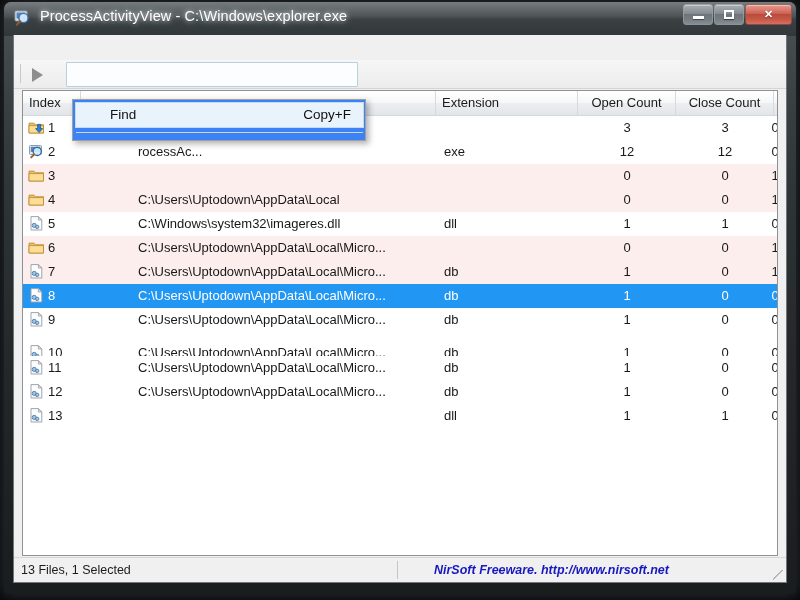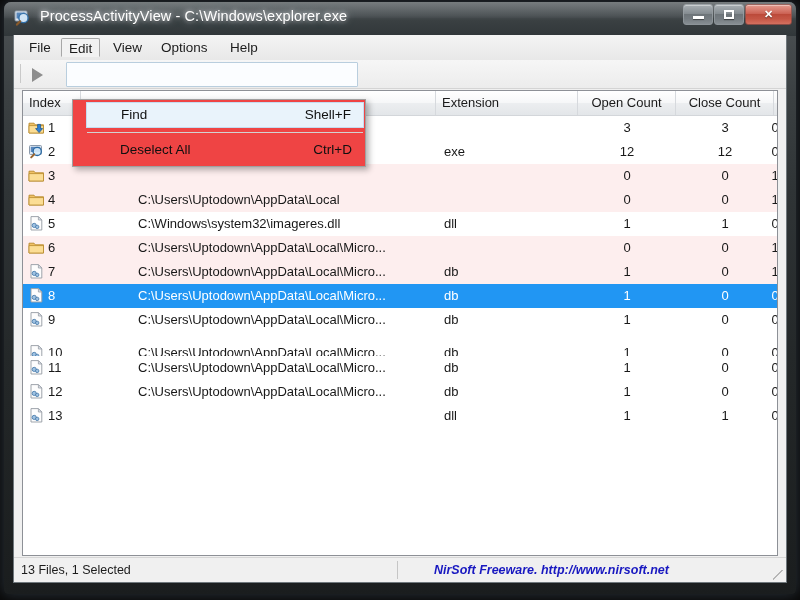--- a/index.html
+++ b/index.html
@@ -348,24 +348,24 @@
     background:
       linear-gradient(135deg, transparent 45%, #b6b6b6 45%, #b6b6b6 55%, transparent 55%);
   }
 
   
   #editmenu {
     position: absolute;
     left: 58px;
     top: 64px;
     width: 294px;
-    background: #ef4444;
+    background: #3b82f6;
     border: 1px solid #a0a0a0;
     box-shadow: 3px 3px 6px rgba(0,0,0,0.30);
-    padding: 2px 0 3px 12px;
+    padding: 2px 0 3px 1px;
     box-sizing: border-box;
     z-index: 50;
   }
   .mi {
     position: relative;
     height: 26px;
     line-height: 26px;
     margin: 0 1px;
     box-sizing: border-box;
   }
@@ -428,37 +428,20 @@
             </span>
         </div>
         <div class="winbtn close">
           <span class="glyph close-glyph">✕</span>
         </div>
       </div>
     </div>
 
     <div id="client">
 
-      <div id="menubar">
-        <div class="menu-item" style="left:8px;">
-          <span>File</span>
-        </div>
-        <div class="menu-item open" style="left:47px;">
-          <span>Edit</span>
-        </div>
-        <div class="menu-item" style="left:92px;">
-          <span>View</span>
-        </div>
-        <div class="menu-item" style="left:140px;">
-          <span>Options</span>
-        </div>
-        <div class="menu-item" style="left:209px;">
-          <span>Help</span>
-        </div>
-      </div>
 
       <div id="toolbar">
         <div class="tb-sep"></div>
         <div class="tb-play"></div>
         <div class="tb-box"></div>
       </div>
 
       <div id="listview">
         <div id="header-row">
           <div class="hcell" style="left:0px;width:58px;">
@@ -668,25 +651,20 @@
         <span id="status-left">13 Files, 1 Selected</span>
         <div id="status-div"></div>
         <span id="status-right">NirSoft Freeware.  http://www.nirsoft.net</span>
         <div id="resize-grip"></div>
       </div>
 
       <div id="editmenu">
           <div class="mi hl">
             <span class="mi-gutter"></span>
             <span class="mi-label">Find</span>
-            <span class="mi-accel">Shell+F</span>
+            <span class="mi-accel">Copy+F</span>
           </div>
           <div class="mi-sep"></div>
-          <div class="mi">
-            <span class="mi-gutter"></span>
-            <span class="mi-label">Deselect All</span>
-            <span class="mi-accel">Ctrl+D</span>
-          </div>
         </div>
 
     </div>
   </div>
 </div>
 
 </body></html>

